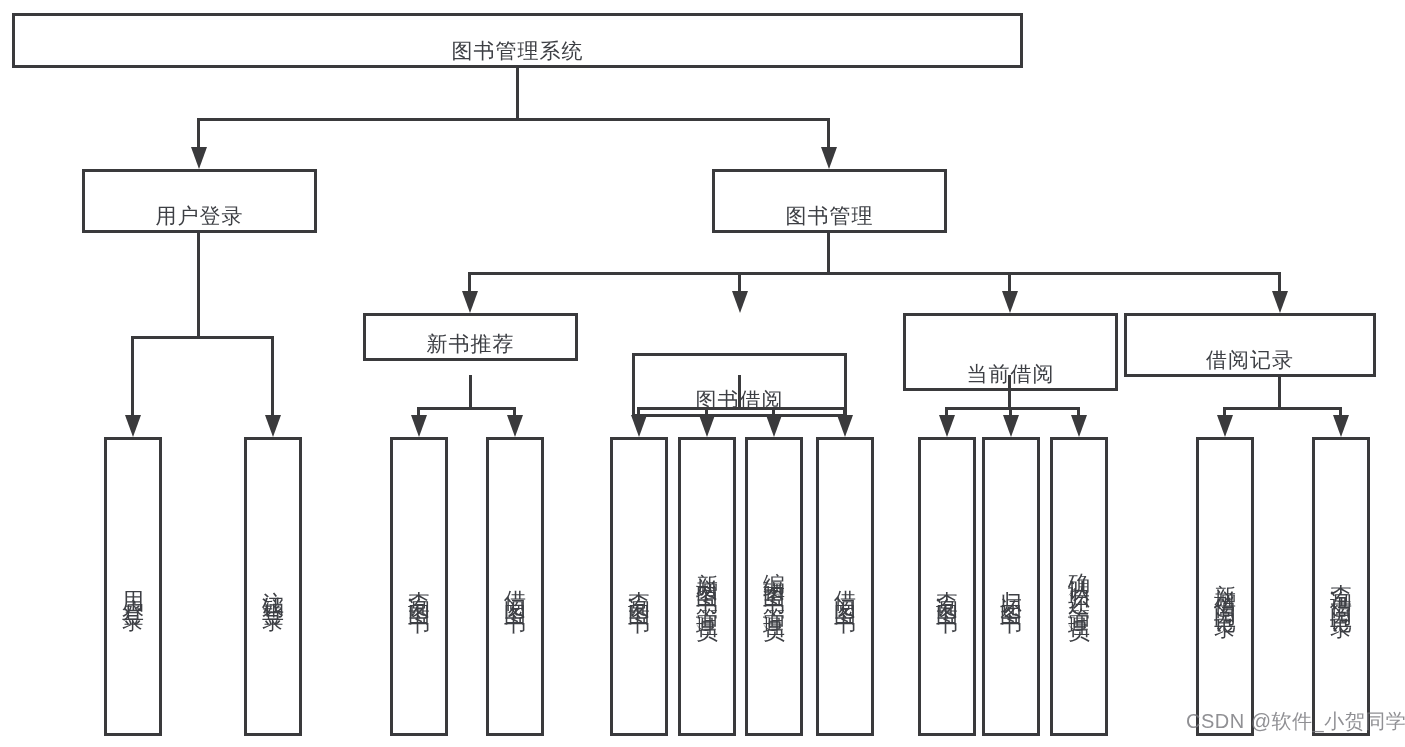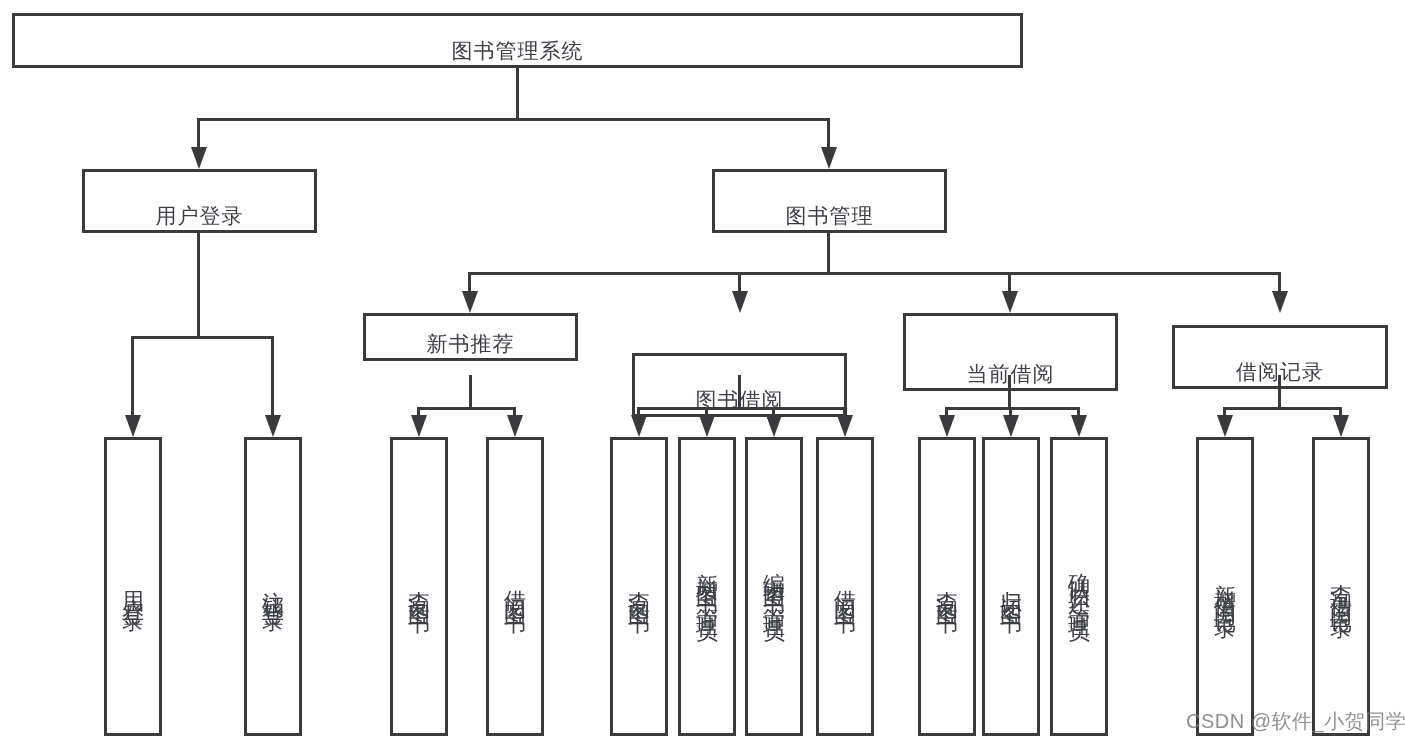--- a/index.html
+++ b/index.html
@@ -73,21 +73,21 @@
 
   <div class="node node-h" style="left:363px; top:313px; width:215px; height:48px;">
     <span>新书推荐</span>
   </div>
   <div class="node node-h" style="left:632px; top:313px; width:215px; height:64px;margin-top:40px;">
     <span>图书借阅</span>
   </div>
   <div class="node node-h" style="left:903px; top:313px; width:215px; height:78px;">
     <span>当前借阅</span>
   </div>
-  <div class="node node-h" style="left:1172px; top:313px; width:216px; height:64px;margin-top:12px;">
+  <div class="node node-h" style="left:1124px; top:313px; width:252px; height:64px;">
     <span>借阅记录</span>
   </div>
 
   <div class="line" style="left:469px; top:375px; width:3px; height:32px;"></div>
   <div class="line" style="left:417px; top:407px; width:99px; height:3px;"></div>
   <div class="line" style="left:417px; top:407px; width:3px; height:8px;"></div>
   <div class="ah" style="left:411px; top:415px;"></div>
   <div class="line" style="left:513px; top:407px; width:3px; height:8px;"></div>
   <div class="ah" style="left:507px; top:415px;"></div>
 

